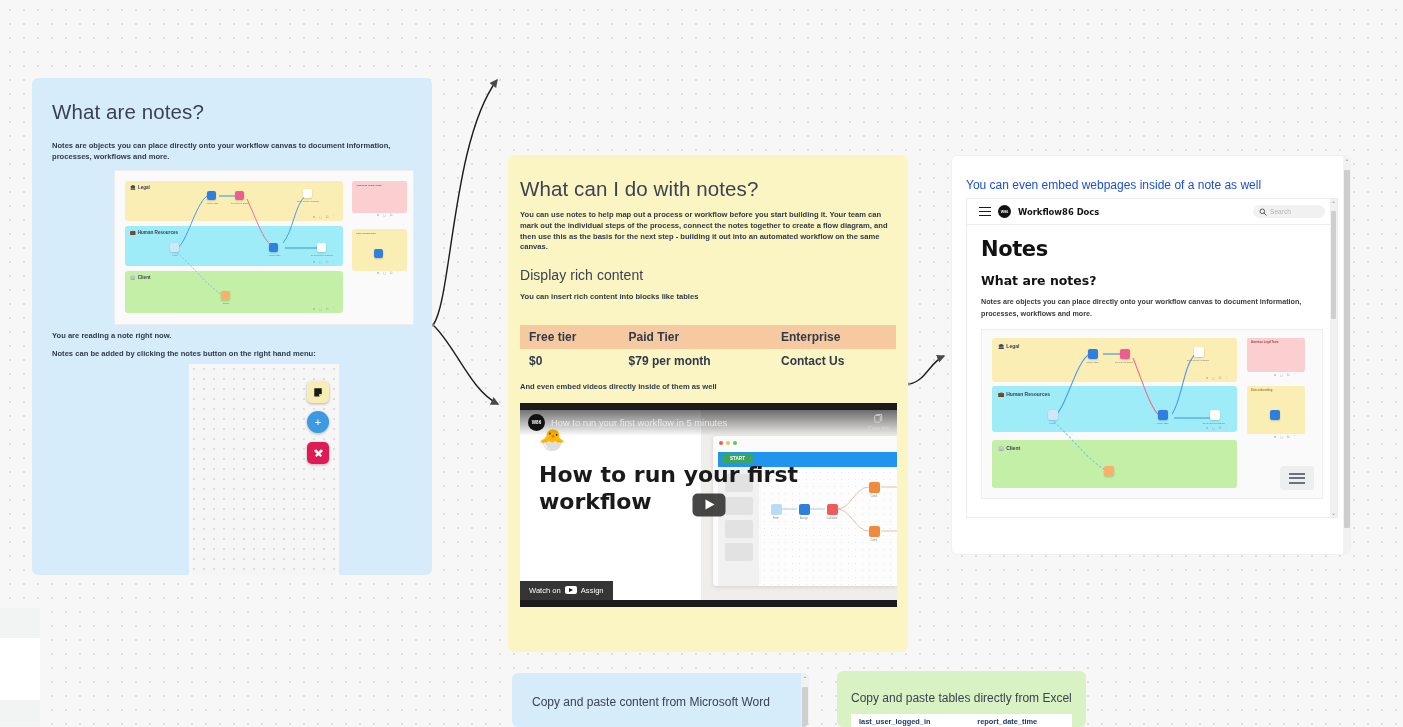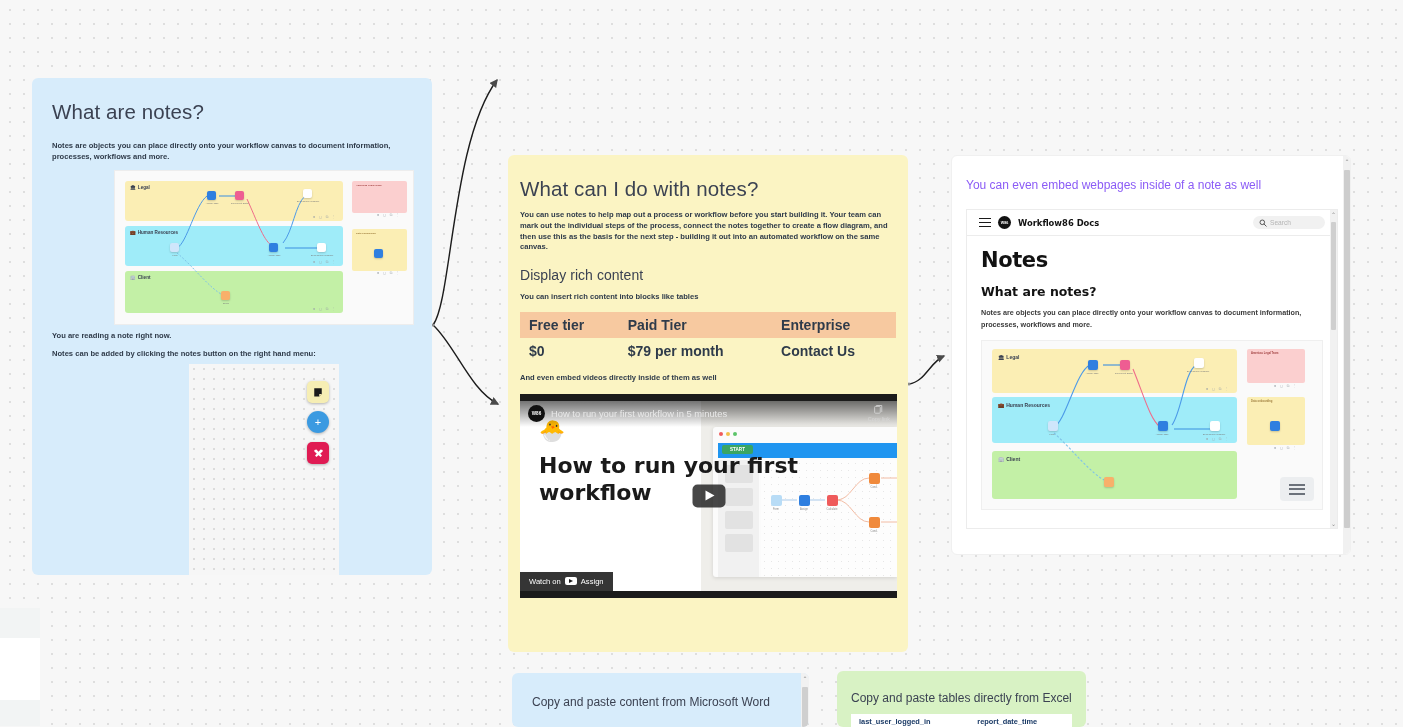--- a/index.html
+++ b/index.html
@@ -83,21 +83,21 @@
     padding: 22px 12px 12px 12px;
   }
   #note-what-can-i-do .h1 { margin-left: 0; }
   .h2 {
     font-size: 14px; font-weight: 400; color: #3b4252;
     margin-top: 14px; letter-spacing: .05px;
   }
   #note-what-can-i-do .body-sm { margin-left: 0; margin-right: 0; margin-top: 9px; }
   table.pricing {
     width: 100%; border-collapse: collapse;
-    margin-top: 9px; font-size: 14px; color: #2f3b4a;
+    margin-top: 22px; font-size: 12px; color: #2f3b4a;
   }
   table.pricing th {
     background: #f7c9a0; text-align: left;
     font-weight: 600; padding: 5px 9px;
   }
   table.pricing td { padding: 5px 9px; font-weight: 600; }
   #video-embed {
     position: relative; margin-top: 10px;
     width: 377px; height: 204px;
     background: #efeeea; overflow: hidden;
@@ -189,23 +189,23 @@
     position: absolute; width: 11px; height: 11px; border-radius: 2px;
   }
   .mini-lbl { position: absolute; font-size: 2.6px; color: #8a8a8a; text-align: center; width: 30px; }
 
   
   #note-embed {
     left: 951px; top: 155px; width: 400px; height: 400px;
     background: #ffffff; border: 1px solid #f0f0f0;
     padding: 22px 14px 12px 14px;
   }
-  #embed-caption { font-size: 12px; color: #8b5cf6; }
+  #embed-caption { font-size: 12px; color: #1d4ed8; }
   #iframe-wrap {
-    position: relative; margin-top: 17px;
+    position: relative; margin-top: 6px;
     width: 372px; height: 320px;
     background: #fff; border: 1px solid #ececec; overflow: hidden;
   }
   #docs-header {
     position: relative; height: 26px; border-bottom: 1px solid #ececec;
     display: flex; align-items: center; padding: 0 12px; gap: 7px; background: #fff;
   }
   #hamburger { display: flex; flex-direction: column; gap: 2.5px; cursor: pointer; }
   #hamburger span { display: block; width: 12px; height: 1.5px; background: #1a1a1a; }
   #docs-logo {

